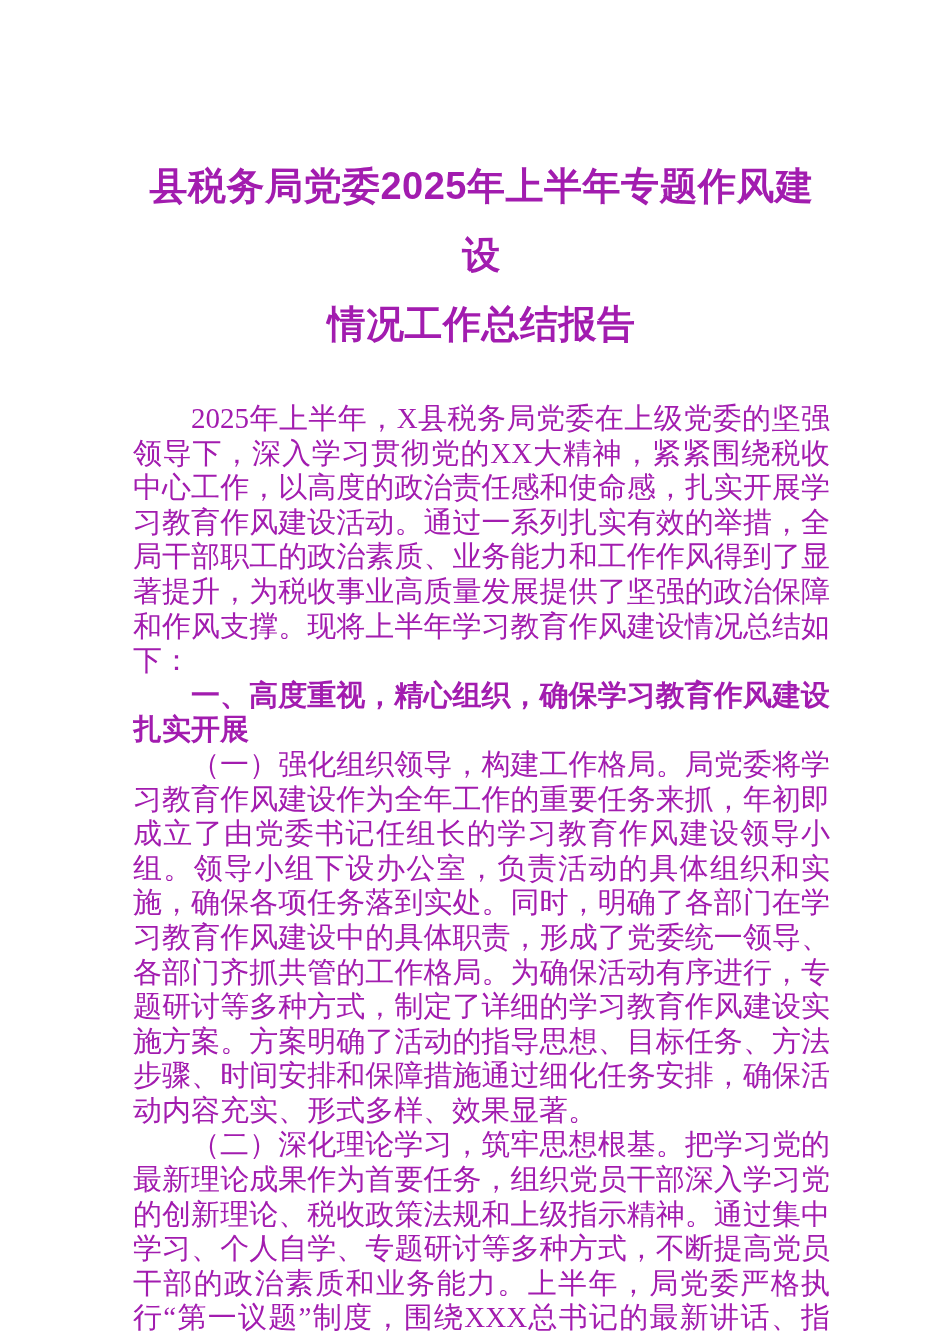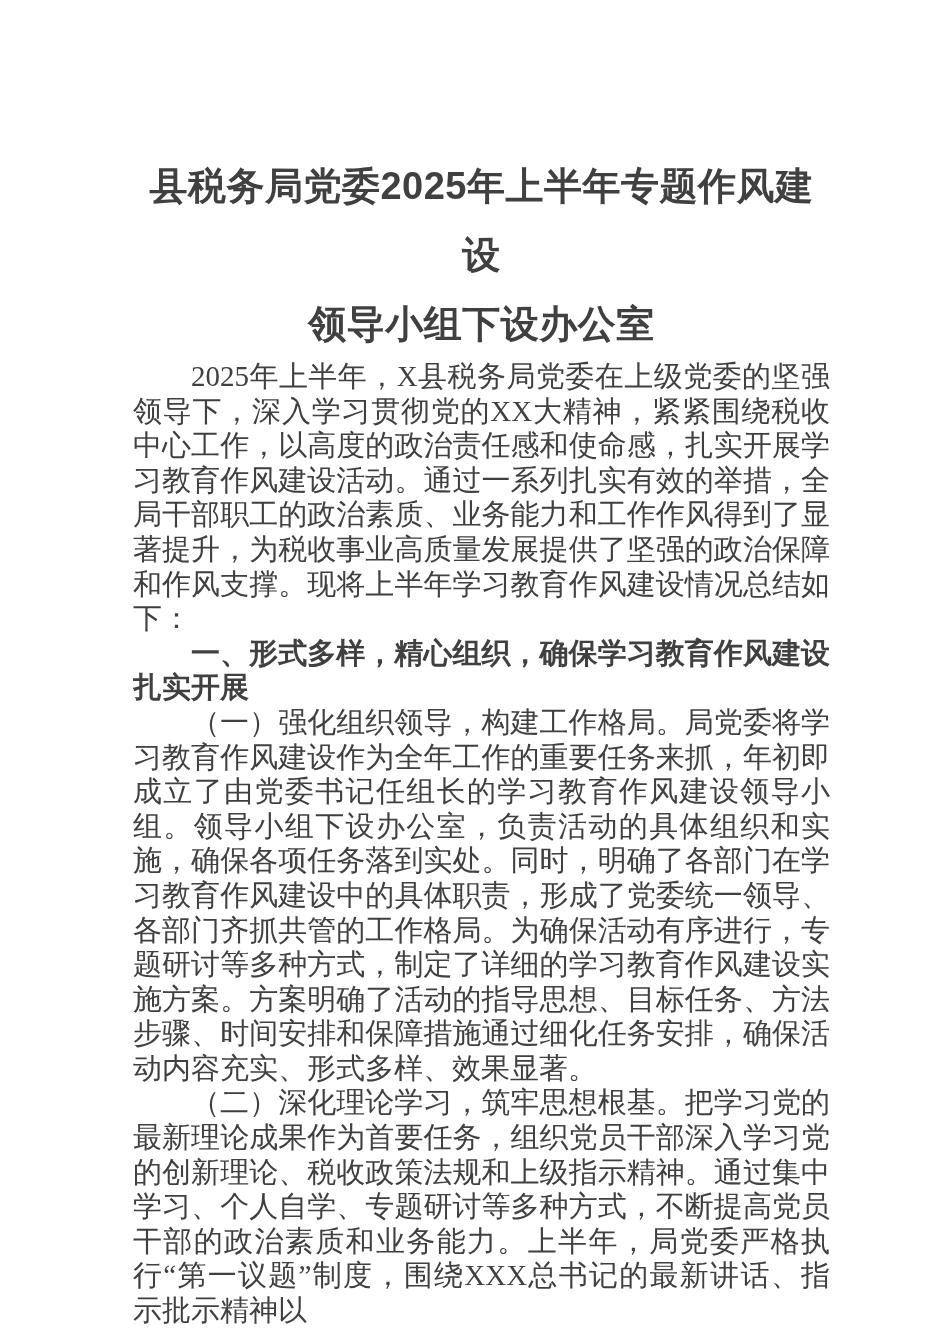--- a/index.html
+++ b/index.html
@@ -5,21 +5,21 @@
   html, body {
     margin: 0;
     padding: 0;
     background: #ffffff;
   }
   .page {
     position: relative;
     width: 950px;
     height: 1332px;
     background: #ffffff;
-    color: #404040;
+    color: #a21caf;
     overflow: hidden;
   }
   .content {
     position: absolute;
     left: 133px;
     top: 152px;
     width: 697px;
   }
   .doc-title {
     margin: 0;
@@ -38,39 +38,40 @@
     font-size: 29px;
     line-height: 34.6px;
     text-align: justify;
     text-indent: 2em;
   }
   .body-para {
     font-family: "Liberation Serif", "DejaVu Serif", serif;
     font-weight: 400;
   }
   .first-para {
+    margin-top: 42px;
   }
   .heading1 {
     font-family: "Liberation Sans", "DejaVu Sans", sans-serif;
     font-weight: 700;
   }
 </style>
 </head>
 <body>
 
 <div class="page">
   <div class="content">
 
     <h1 class="doc-title">
       <span class="title-line">县税务局党委2025年上半年专题作风建设</span>
-      <span class="title-line">领导小组下设办公室</span>
+      <span class="title-line">情况工作总结报告</span>
     </h1>
 
     <p class="para body-para first-para">2025年上半年，X县税务局党委在上级党委的坚强领导下，深入学习贯彻党的XX大精神，紧紧围绕税收中心工作，以高度的政治责任感和使命感，扎实开展学习教育作风建设活动。通过一系列扎实有效的举措，全局干部职工的政治素质、业务能力和工作作风得到了显著提升，为税收事业高质量发展提供了坚强的政治保障和作风支撑。现将上半年学习教育作风建设情况总结如下：</p>
 
-    <p class="para heading1">一、形式多样，精心组织，确保学习教育作风建设扎实开展</p>
+    <p class="para heading1">一、高度重视，精心组织，确保学习教育作风建设扎实开展</p>
 
     <p class="para body-para">（一）强化组织领导，构建工作格局。局党委将学习教育作风建设作为全年工作的重要任务来抓，年初即成立了由党委书记任组长的学习教育作风建设领导小组。领导小组下设办公室，负责活动的具体组织和实施，确保各项任务落到实处。同时，明确了各部门在学习教育作风建设中的具体职责，形成了党委统一领导、各部门齐抓共管的工作格局。为确保活动有序进行，专题研讨等多种方式，制定了详细的学习教育作风建设实施方案。方案明确了活动的指导思想、目标任务、方法步骤、时间安排和保障措施通过细化任务安排，确保活动内容充实、形式多样、效果显著。</p>
 
     <p class="para body-para">（二）深化理论学习，筑牢思想根基。把学习党的最新理论成果作为首要任务，组织党员干部深入学习党的创新理论、税收政策法规和上级指示精神。通过集中学习、个人自学、专题研讨等多种方式，不断提高党员干部的政治素质和业务能力。上半年，局党委严格执行“第一议题”制度，围绕XXX总书记的最新讲话、指示批示精神以</p>
 
   </div>
 </div>
 
 </body></html>

